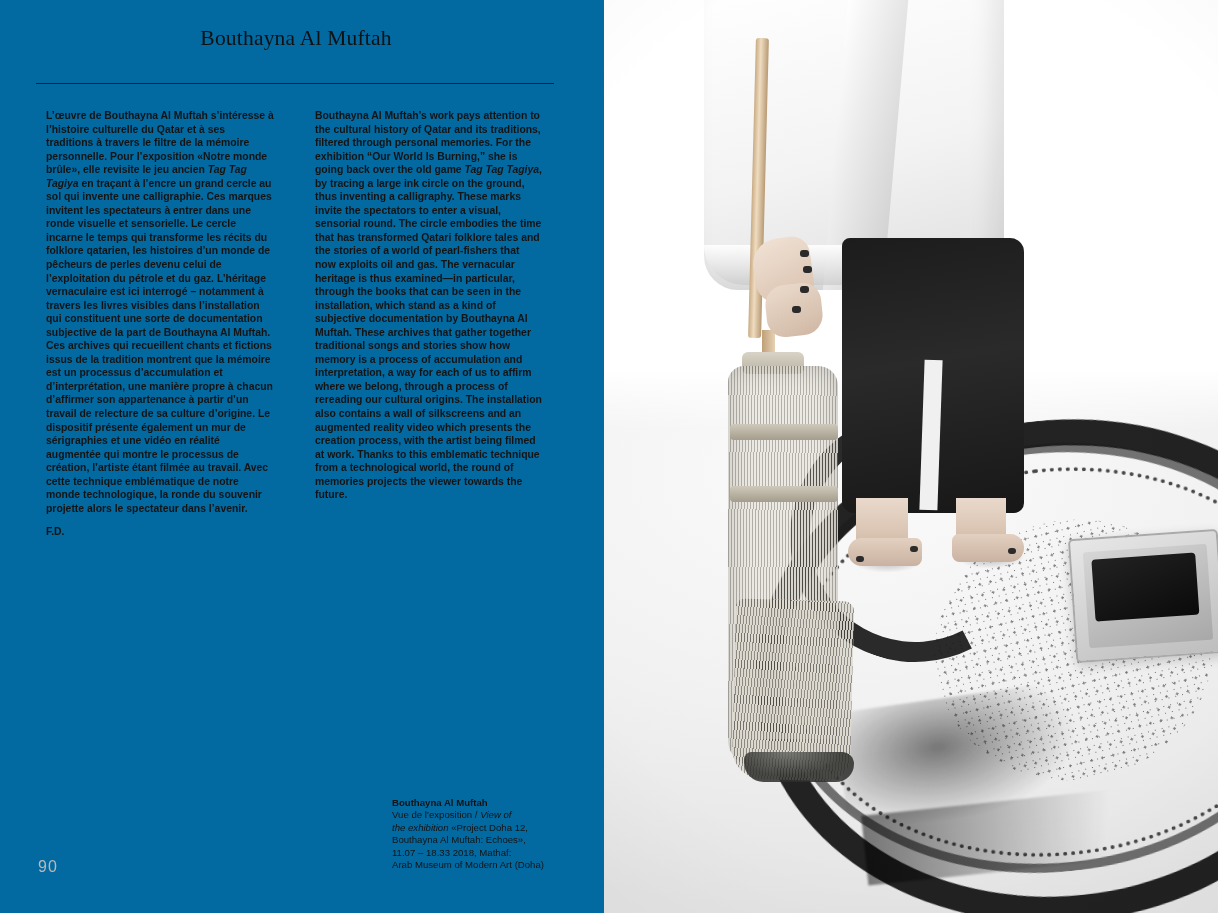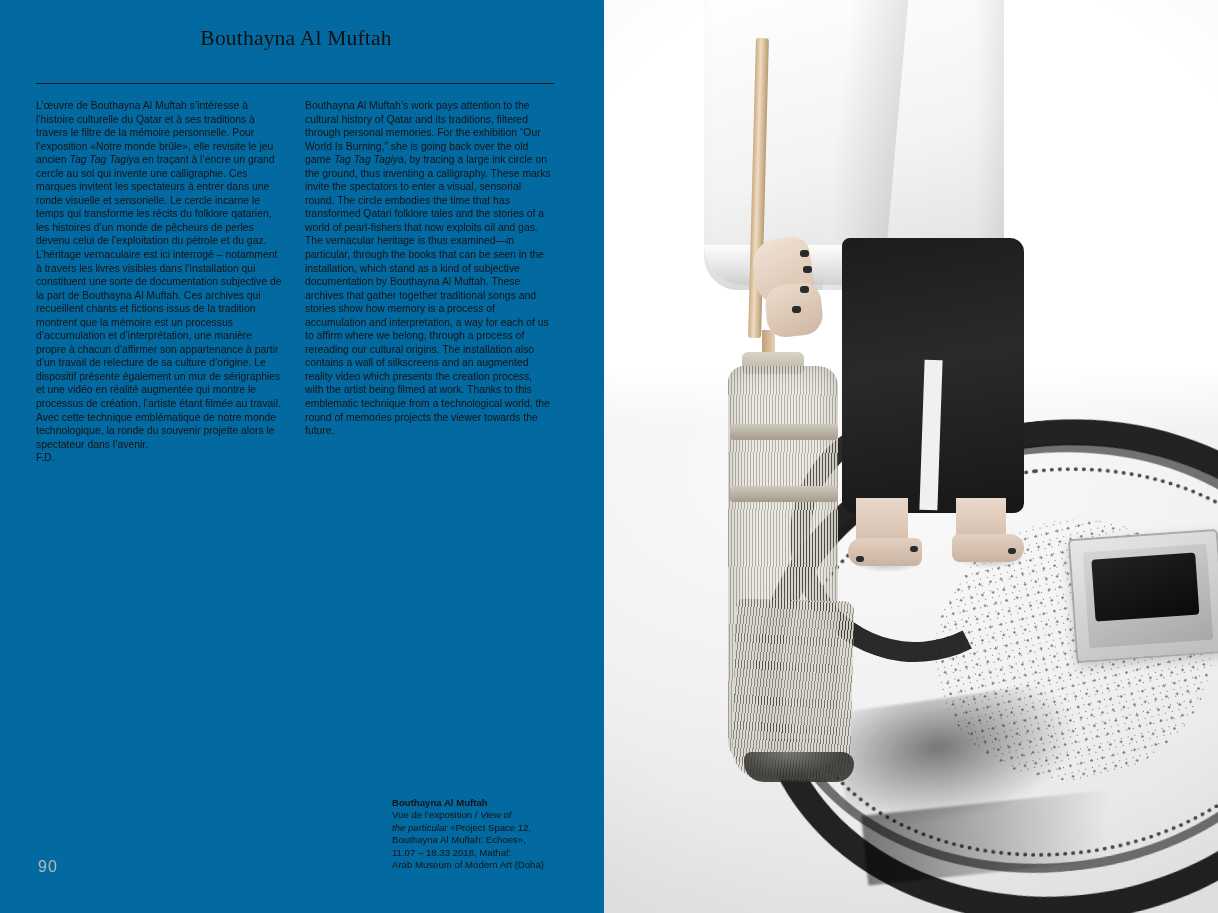--- a/index.html
+++ b/index.html
@@ -53,21 +53,22 @@
     font-size: 10.4px;
     line-height: 13.55px;
     text-align: left;
     color: #141414;
     -webkit-font-smoothing: antialiased;
   }
   .col.fr { left: 36px; }
   .col.en { left: 305px; }
 
   .col p {
-    margin: 0;
+    margin: 10px;
+    font-weight: bold;
   }
   .col .it { font-style: italic; }
 
   .signature {
     margin-top: 0;
   }
 
   
   .caption {
     position: absolute;
@@ -390,21 +391,21 @@
       <p class="signature">F.D.</p>
     </div>
 
     <div class="col en">
       <p><span>Bouthayna Al Muftah’s work pays attention to the cultural history of Qatar and its traditions, filtered through personal memories. For the exhibition “Our World Is Burning,” she is going back over the old game </span><span class="it">Tag Tag Tagiya</span><span>, by tracing a large ink circle on the ground, thus inventing a calligraphy. These marks invite the spectators to enter a visual, sensorial round. The circle embodies the time that has transformed Qatari folklore tales and the stories of a world of pearl-fishers that now exploits oil and gas. The vernacular heritage is thus examined—in particular, through the books that can be seen in the installation, which stand as a kind of subjective documentation by Bouthayna Al Muftah. These archives that gather together traditional songs and stories show how memory is a process of accumulation and interpretation, a way for each of us to affirm where we belong, through a process of rereading our cultural origins. The installation also contains a wall of silkscreens and an augmented reality video which presents the creation process, with the artist being filmed at work. Thanks to this emblematic technique from a technological world, the round of memories projects the viewer towards the future.</span></p>
     </div>
 
     <div class="caption">
       <span class="strong">Bouthayna Al Muftah</span><br>
       <span>Vue de l’exposition / </span><span class="it">View of</span><br>
-      <span class="it">the particular</span><span> «Project Space 12,</span><br>
+      <span class="it">the exhibition</span><span> «Project Doha 12,</span><br>
       <span>Bouthayna Al Muftah: Echoes»,</span><br>
       <span>11.07 – 18.33 2018, Mathaf:</span><br>
       <span>Arab Museum of Modern Art (Doha)</span>
     </div>
 
     <div class="folio">90</div>
   </div>
 
   <div class="photo">
     <div class="photo-inner">

